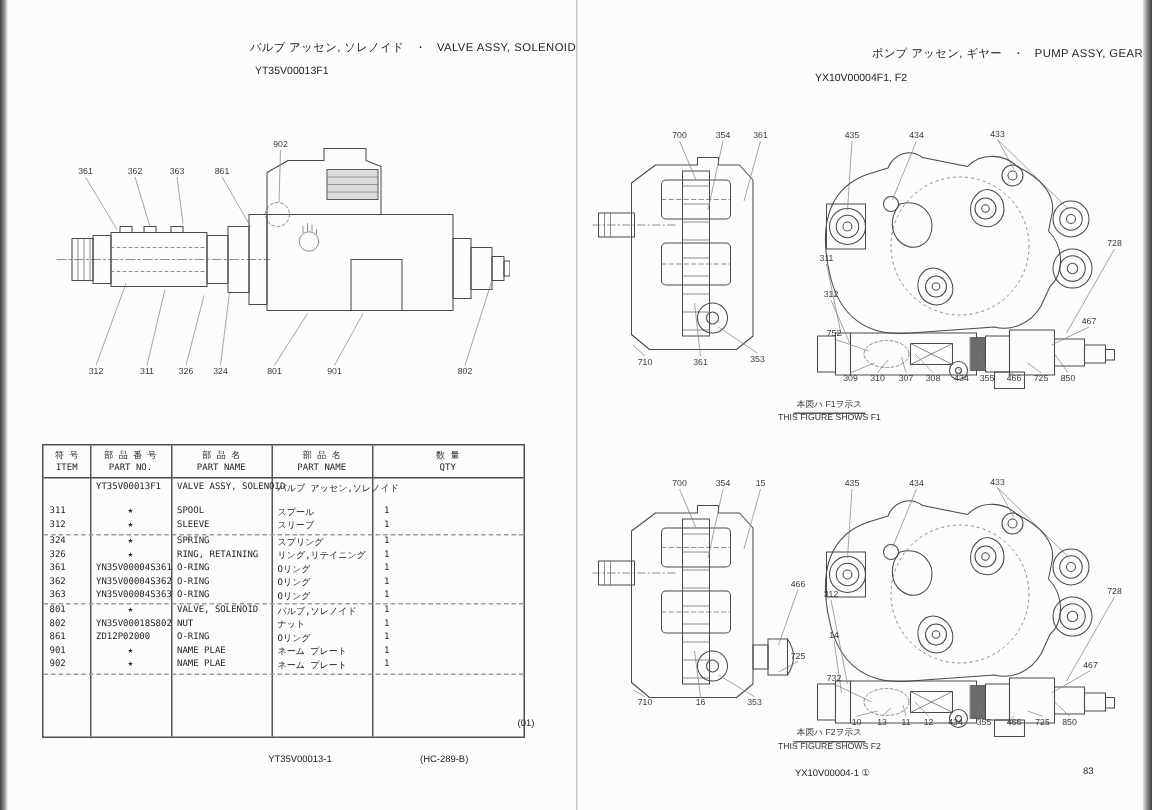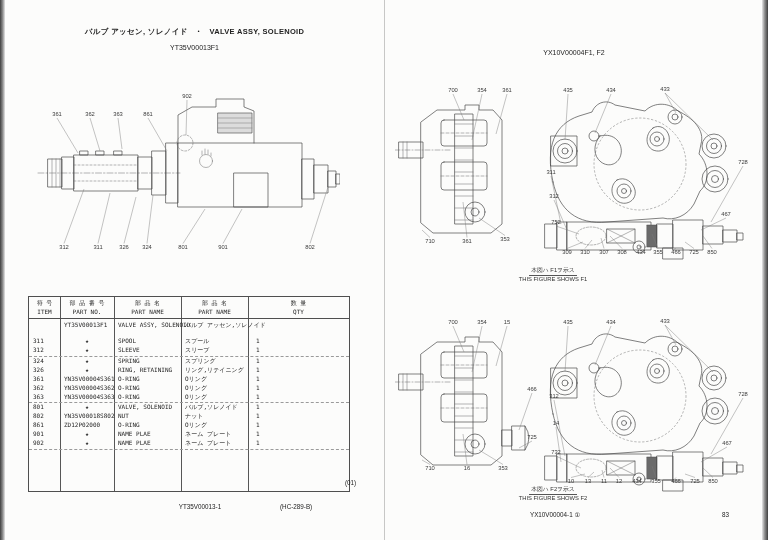--- a/index.html
+++ b/index.html
@@ -5,21 +5,21 @@
   html,body{margin:0;padding:0;background:#e9e9e9;}
   #scan{position:relative;width:768px;height:540px;background:#fcfcfb;overflow:hidden;
         font-family:"Liberation Sans",sans-serif;color:#2e2e2e;}
   .abs{position:absolute;}
   .edgeL{left:0;top:0;width:5px;height:540px;background:linear-gradient(90deg,#3f3f3f,#8f8f8f 55%,#e6e6e6);}
   .edgeR{left:762px;top:0;width:6px;height:540px;background:linear-gradient(270deg,#3f3f3f,#8f8f8f 55%,#e6e6e6);}
   .divider{left:384px;top:0;width:1px;height:540px;background:#c7c7c6;}
   .page{top:0;height:540px;}
   #pageL{left:5px;width:379px;}
   #pageR{left:386px;width:376px;}
-  .title{font-size:7.5px;letter-spacing:.3px;color:#222;white-space:nowrap;text-align:center;font-weight:bold;}
+  .title{font-size:7.5px;letter-spacing:.3px;color:#222;white-space:nowrap;text-align:right;}
   .title .sep{margin:0 7px;}
   .subtitle{font-size:7px;color:#222;text-align:center;white-space:nowrap;}
   .caption{font-size:5.8px;color:#333;text-align:center;line-height:7px;white-space:nowrap;}
   .caption .jpline{display:inline-block;border-bottom:.5px solid #555;padding:0 2px 1px 2px;}
   .footer{font-size:6.3px;color:#222;white-space:nowrap;}
   .watermark{font-size:21px;font-weight:700;letter-spacing:.2px;z-index:9;}
   
   .draw{stroke:#4a4a4a;fill:none;stroke-width:.7;stroke-linejoin:round;stroke-linecap:round;}
   .thin{stroke:#6a6a6a;stroke-width:.5;fill:none;}
   .hatch{fill:#dcdcdc;stroke:#5a5a5a;stroke-width:.7;}
@@ -192,20 +192,23 @@
         <div class="tcell" style="left: 156px; top: 142px;">ネーム プレート</div>
         <div class="tcell" style="left: 227px; top: 142px;">1</div>
         <div class="dsep" style="top: 151.5px;"></div>
       </div>
     <div class="abs footer" style="left:340px;top:479px;">(01)</div>
     <div class="abs footer" style="left:140px;width:110px;top:503px;text-align:center;">YT35V00013-1</div>
     <div class="abs footer" style="left:275px;top:503px;">(HC-289-B)</div>
   </div>
 
   <div id="pageR" class="abs page">
+    <div class="abs title" style="left:0;width:376px;top:31px;">
+      <span>ポンプ アッセン, ギヤー</span><span class="sep">・</span><span>PUMP ASSY, GEAR</span>
+    </div>
     <div class="abs subtitle" style="left:0;width:376px;top:49px;">YX10V00004F1, F2</div>
 
     <svg width="0" height="0" style="position:absolute" aria-hidden="true">
       <defs>
         <g id="pump-side" class="draw">
           <path d="M26,38 L42,26 L70,26 L70,21 L84,21 L84,26 L98,26 L107,36 L107,140 L96,149 L38,149 L26,139 Z"></path>
           <rect x="4" y="58" width="24" height="16"></rect>
           <path d="M8,58 V74 M12,58 V74" class="thin"></path>
           <path d="M0,66 H56" stroke-dasharray="5 2 1 2" class="thin"></path>
           <rect x="46" y="36" width="46" height="26" rx="3"></rect>

